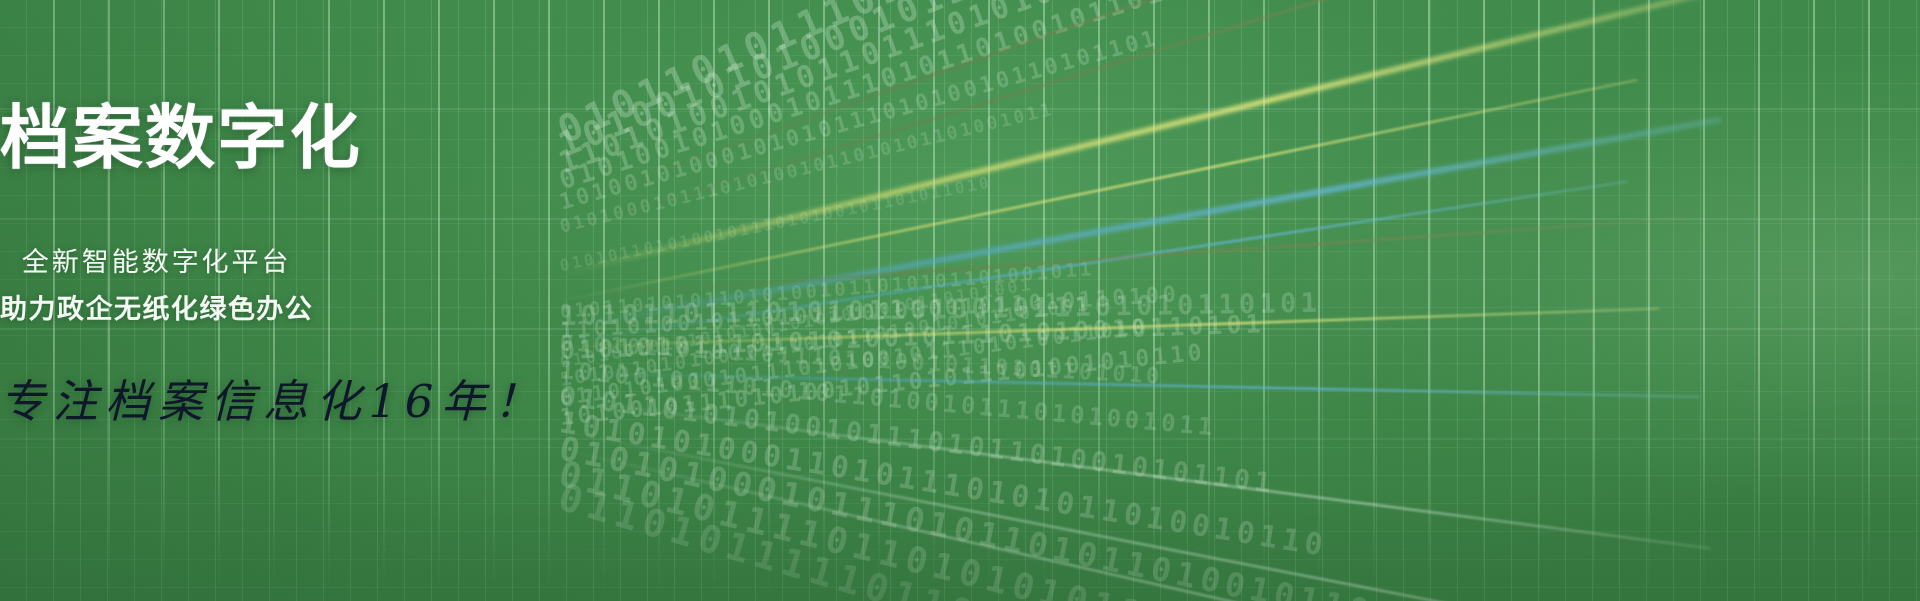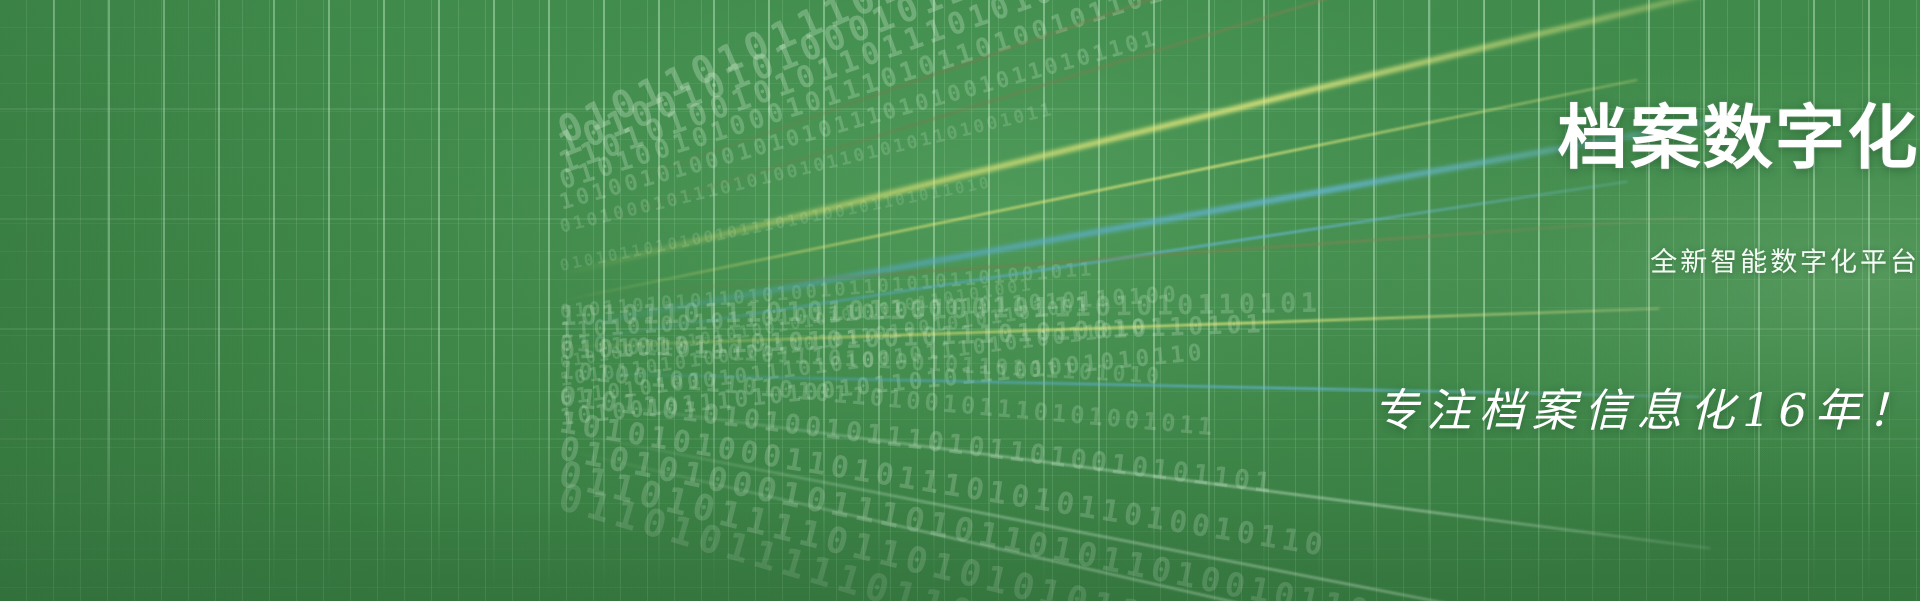--- a/index.html
+++ b/index.html
@@ -160,21 +160,21 @@
         rgba(44,98,54,0.20) 0%,
         rgba(0,0,0,0) 22%);
   }
 
   
   #content {
     position: absolute;
     inset: 0;
     display: flex;
     flex-direction: column;
-    align-items: flex-end;
+    align-items: flex-start;
     z-index: 12;
   }
 
   #headline {
     margin-top: 103px;
     font-size: 70px;
     line-height: 1;
     font-weight: 700;
     color: #ffffff;
     letter-spacing: 0.035em;
@@ -196,27 +196,27 @@
     color: #f4fbf4;
     letter-spacing: 0.11em;
     text-shadow: 0 1px 6px rgba(20,60,28,0.45);
   }
   .subline.bold {
     font-weight: 700;
     letter-spacing: 0.055em;
   }
 
   #tagline {
-    margin-top: 112px;
+    margin-top: 56px;
     font-family: "DejaVu Serif", "Liberation Serif", serif;
     font-style: italic;
     font-size: 45px;
     line-height: 1;
     font-weight: 400;
-    color: #ffffff;
+    color: #0f172a;
     letter-spacing: 0.17em;
     text-shadow: 0 2px 9px rgba(20,60,28,0.42);
   }
 </style>
 </head>
 <body>
 
 <div id="banner">
 
   <div class="layer" id="base-tint"></div>
@@ -262,18 +262,19 @@
 
   <div class="layer" id="glow"></div>
   <div class="layer" id="vignette"></div>
 
   <div id="content">
 
     <h1 id="headline">档案数字化</h1>
 
     <div id="subheads">
       <div class="subline">全新智能数字化平台</div>
+      <div class="subline bold">助力政企无纸化绿色办公</div>
     </div>
 
     <div id="tagline">专注档案信息化16年！</div>
 
   </div>
 </div>
 
 </body></html>

